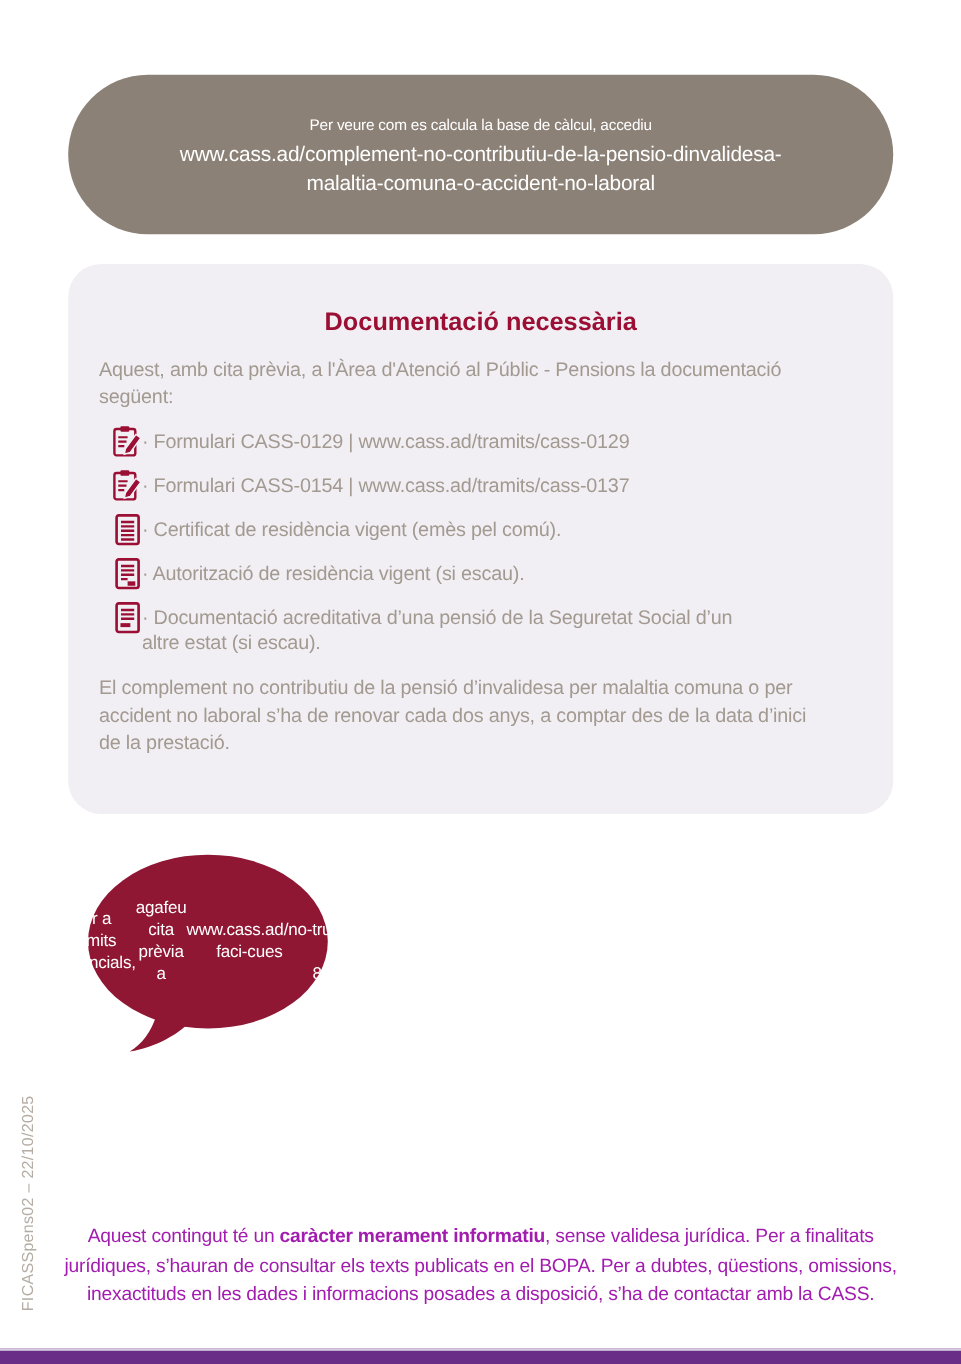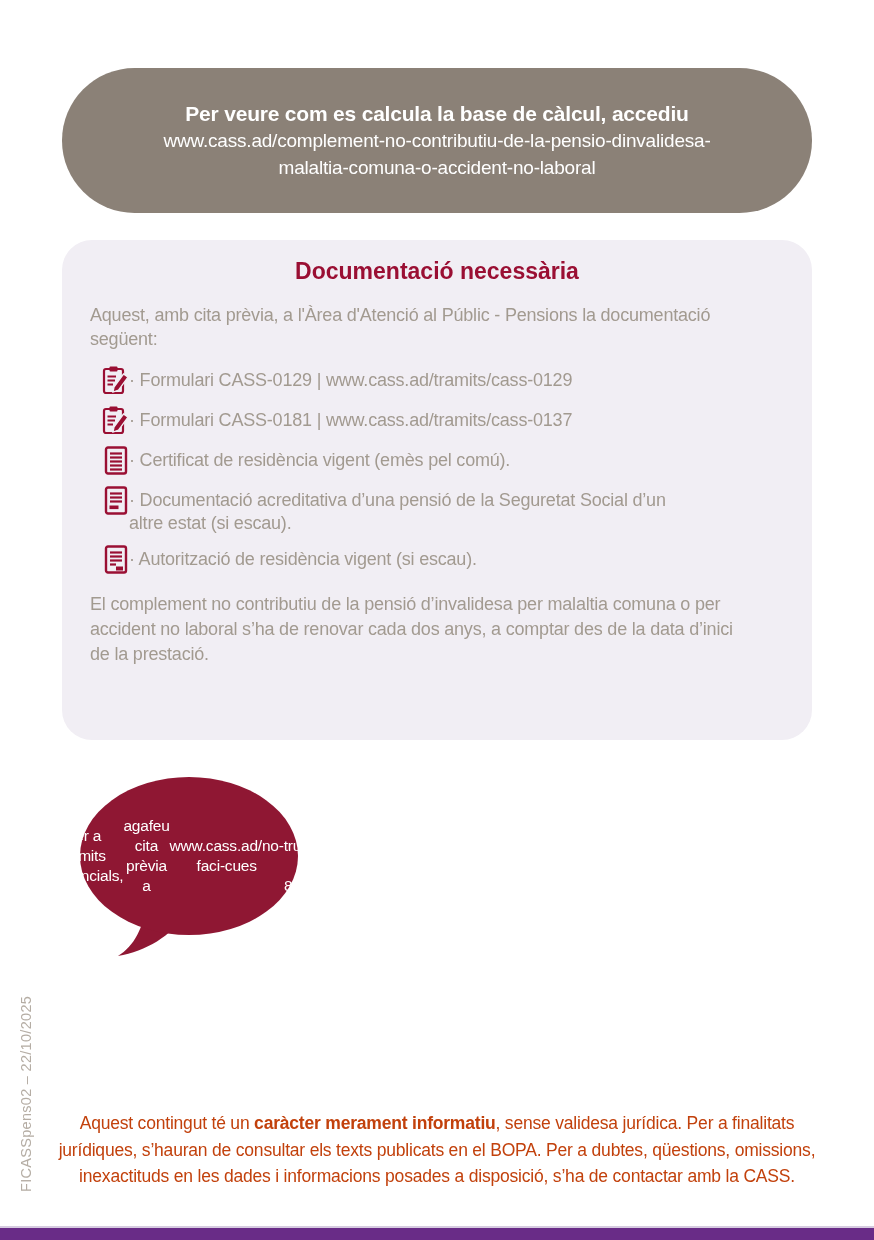--- a/index.html
+++ b/index.html
@@ -21,35 +21,35 @@
     background: #8b8177;
     border-radius: 75px;
     color: #ffffff;
     display: flex; flex-direction: column;
     align-items: center; justify-content: center;
     text-align: center;
     font-size: 19px;
     line-height: 27px;
     letter-spacing: -0.2px;
   }
-  .top-banner .b-bold { font-weight: 700; font-size: 21px; }
+  .top-banner .b-bold { font-weight: 400; font-size: 14px; }
 
   
   .doc-box {
     position: absolute;
     left: 62px; top: 240px;
     width: 750px; height: 500px;
     background: #f1eef4;
     border-radius: 30px;
     color: #a29a90;
     font-size: 18px;
     letter-spacing: -0.2px;
   }
   .doc-title {
-    margin-top: 18px;
+    margin-top: 39px;
     text-align: center;
     color: #9a0f33;
     font-weight: 700;
     font-size: 23px;
     letter-spacing: 0;
   }
   .doc-intro {
     margin: 18px 58px 0 28px;
     line-height: 24px;
   }
@@ -108,21 +108,21 @@
     letter-spacing: 0.3px;
     white-space: nowrap;
   }
 
   
   .disclaimer {
     position: absolute;
     left: 50px; top: 1110px;
     width: 774px;
     text-align: center;
-    color: #c2410c;
+    color: #a21caf;
     font-size: 17.5px;
     line-height: 26.5px;
     letter-spacing: -0.2px;
   }
   .disclaimer .d-bold { font-weight: 700; }
 
   
   .bottom-bar {
     position: absolute;
     left: 0; bottom: 0;
@@ -166,21 +166,21 @@
         <span class="icon-wrap">
           <svg width="27" height="31" viewBox="0 0 27 31">
             <rect x="2" y="4" width="19" height="24" rx="2" fill="none" stroke="#9a0f33" stroke-width="2.2"></rect>
             <rect x="7.5" y="1.5" width="8" height="5" rx="1" fill="#9a0f33"></rect>
             <line x1="5.5" y1="11.5" x2="14" y2="11.5" stroke="#9a0f33" stroke-width="2"></line>
             <line x1="5.5" y1="15.5" x2="13" y2="15.5" stroke="#9a0f33" stroke-width="2"></line>
             <line x1="5.5" y1="19.5" x2="11" y2="19.5" stroke="#9a0f33" stroke-width="2"></line>
             <path d="M12,22 L21.5,9 L26,12.2 L16.5,25.2 L11,27 Z" fill="#9a0f33" stroke="#f1eef4" stroke-width="1.3"></path>
           </svg>
         </span>
-        <span class="item-text">· Formulari CASS-0181 | www.cass.ad/tramits/cass-0137</span>
+        <span class="item-text">· Formulari CASS-0154 | www.cass.ad/tramits/cass-0137</span>
       </div>
 
       <div class="doc-item">
         <span class="icon-wrap">
           <svg width="24" height="31" viewBox="0 0 24 31">
             <rect x="2" y="2.5" width="20" height="26" rx="2" fill="none" stroke="#9a0f33" stroke-width="2.4"></rect>
             <line x1="6" y1="8.5" x2="18" y2="8.5" stroke="#9a0f33" stroke-width="2.2"></line>
             <line x1="6" y1="12.5" x2="18" y2="12.5" stroke="#9a0f33" stroke-width="2.2"></line>
             <line x1="6" y1="16.5" x2="18" y2="16.5" stroke="#9a0f33" stroke-width="2.2"></line>
             <line x1="6" y1="20.5" x2="18" y2="20.5" stroke="#9a0f33" stroke-width="2.2"></line>
@@ -191,38 +191,38 @@
       </div>
 
 
       <div class="doc-item">
         <span class="icon-wrap">
           <svg width="24" height="31" viewBox="0 0 24 31">
             <rect x="2" y="2.5" width="20" height="26" rx="2" fill="none" stroke="#9a0f33" stroke-width="2.4"></rect>
             <line x1="6" y1="8.5" x2="18" y2="8.5" stroke="#9a0f33" stroke-width="2.2"></line>
             <line x1="6" y1="12.5" x2="18" y2="12.5" stroke="#9a0f33" stroke-width="2.2"></line>
             <line x1="6" y1="16.5" x2="18" y2="16.5" stroke="#9a0f33" stroke-width="2.2"></line>
-            <rect x="5.5" y="20.5" width="9" height="3.6" fill="#9a0f33"></rect>
-          </svg>
-        </span>
-        <span class="item-text">· Documentació acreditativa d’una pensió de la Seguretat Social d’un altre estat (si escau).</span>
+            <line x1="6" y1="20.5" x2="12" y2="20.5" stroke="#9a0f33" stroke-width="2.2"></line>
+            <rect x="12" y="22.5" width="7" height="4" fill="#9a0f33"></rect>
+          </svg>
+        </span>
+        <span class="item-text">· Autorització de residència vigent (si escau).</span>
       </div>
 
       <div class="doc-item">
         <span class="icon-wrap">
           <svg width="24" height="31" viewBox="0 0 24 31">
             <rect x="2" y="2.5" width="20" height="26" rx="2" fill="none" stroke="#9a0f33" stroke-width="2.4"></rect>
             <line x1="6" y1="8.5" x2="18" y2="8.5" stroke="#9a0f33" stroke-width="2.2"></line>
             <line x1="6" y1="12.5" x2="18" y2="12.5" stroke="#9a0f33" stroke-width="2.2"></line>
             <line x1="6" y1="16.5" x2="18" y2="16.5" stroke="#9a0f33" stroke-width="2.2"></line>
-            <line x1="6" y1="20.5" x2="12" y2="20.5" stroke="#9a0f33" stroke-width="2.2"></line>
-            <rect x="12" y="22.5" width="7" height="4" fill="#9a0f33"></rect>
-          </svg>
-        </span>
-        <span class="item-text">· Autorització de residència vigent (si escau).</span>
+            <rect x="5.5" y="20.5" width="9" height="3.6" fill="#9a0f33"></rect>
+          </svg>
+        </span>
+        <span class="item-text">· Documentació acreditativa d’una pensió de la Seguretat Social d’un altre estat (si escau).</span>
       </div>
 
     </div>
 
     <div class="doc-closing">El complement no contributiu de la pensió d’invalidesa per malaltia comuna o per accident no laboral s’ha de renovar cada dos anys, a comptar des de la data d’inici de la prestació.</div>
   </div>
 
   <svg class="bubble-tail" viewBox="0 0 78 62">
     <path d="M6,58 C22,48 32,30 34,4 L72,16 C60,38 34,53 6,58 Z" fill="#8f1733"></path>
   </svg>

